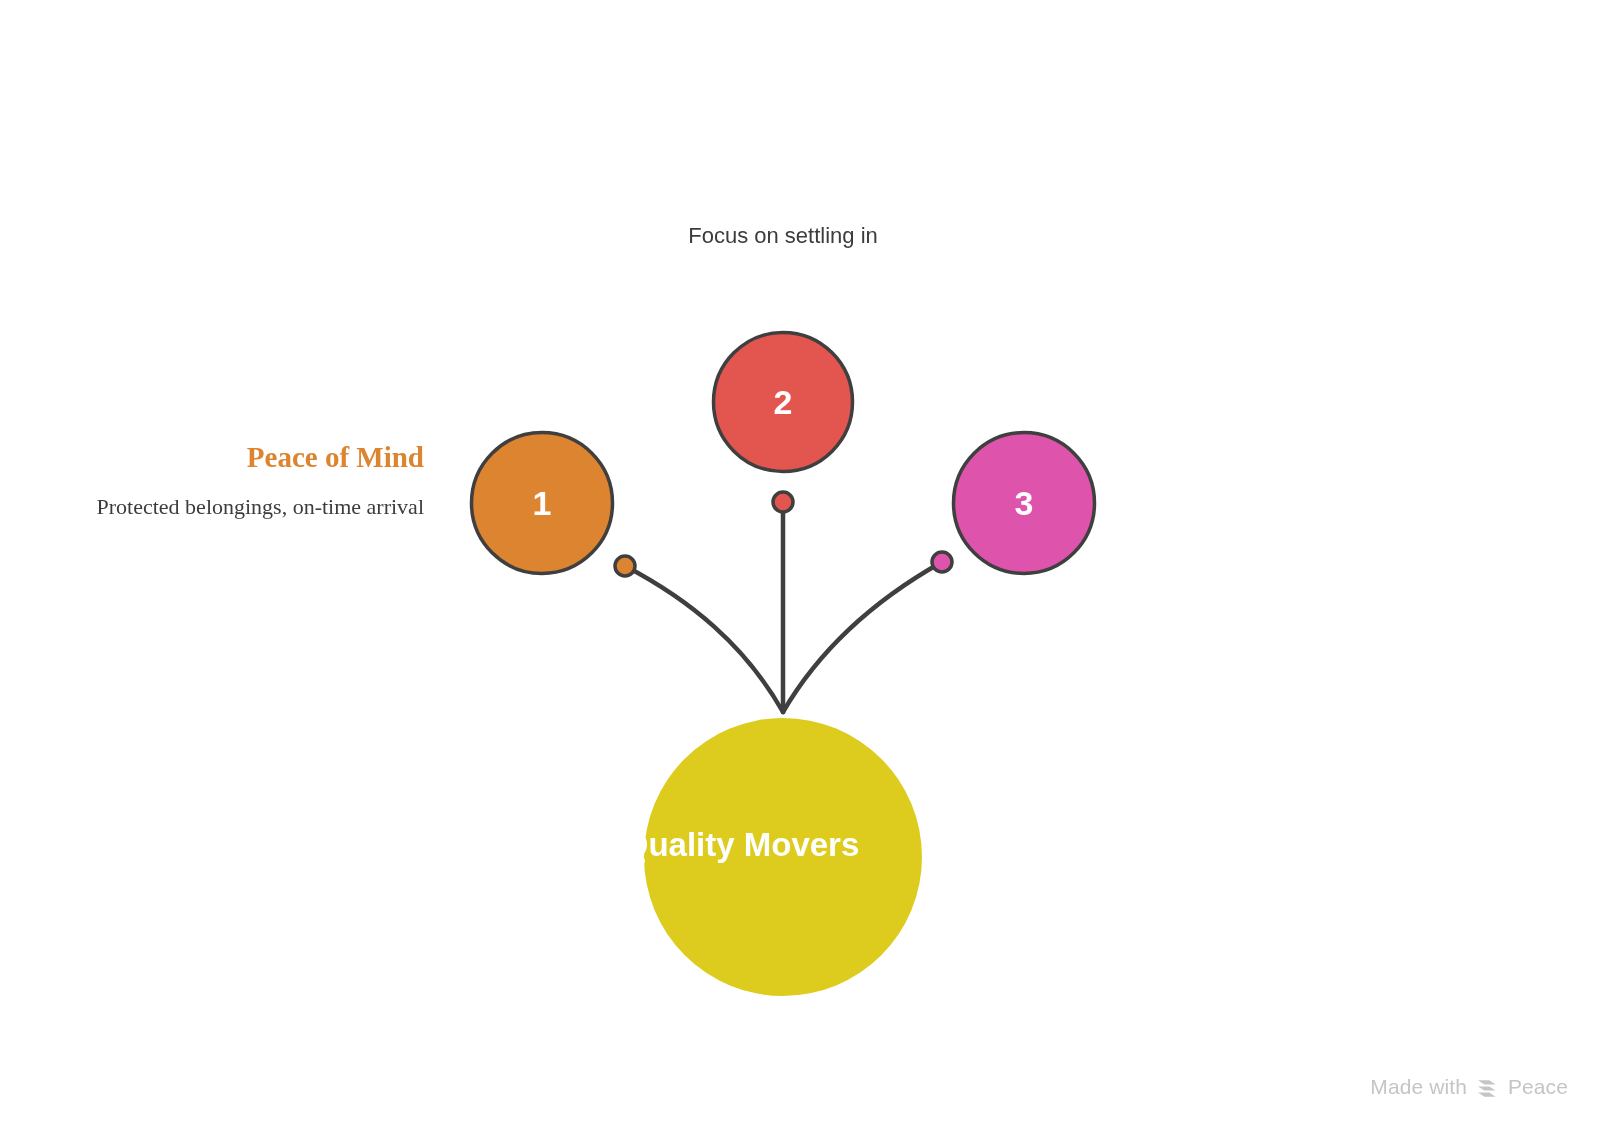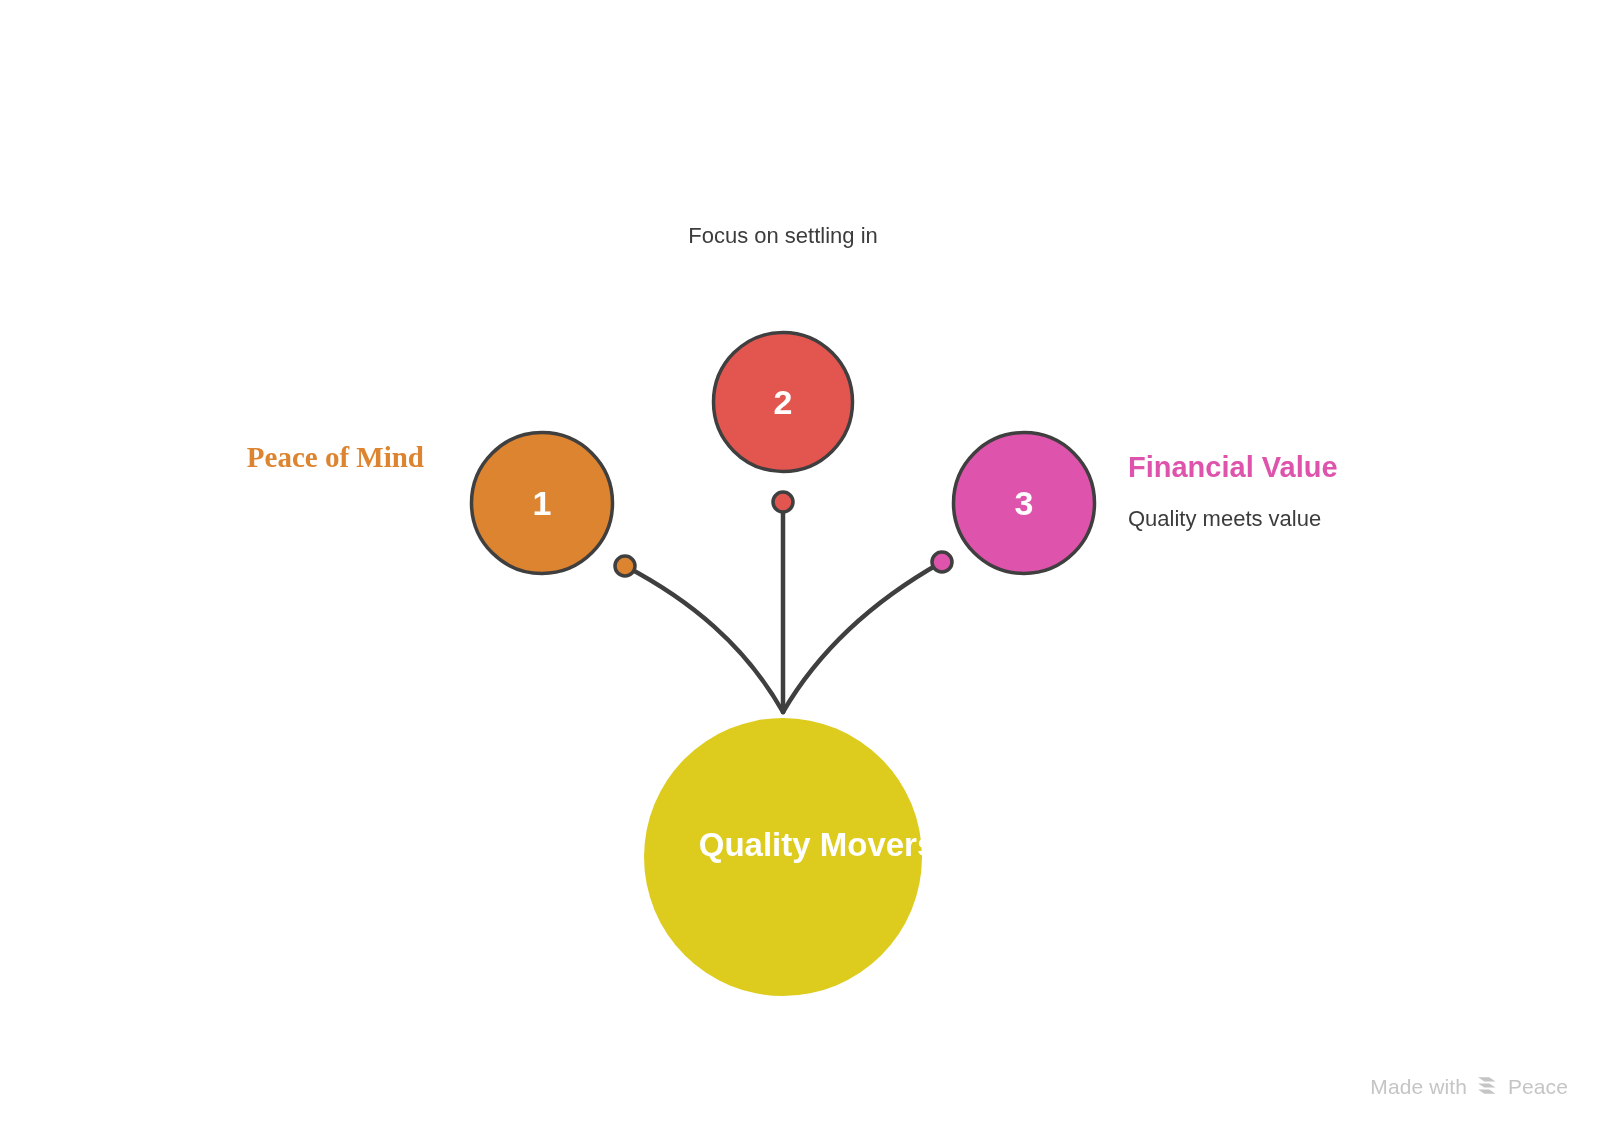--- a/index.html
+++ b/index.html
@@ -88,37 +88,37 @@
     transform: translate(-50%, -50%);
     pointer-events: none;
     user-select: none;
   }
   #node-number-1 { left: 542px; top: 503px; }
   #node-number-2 { left: 783px; top: 402px; }
   #node-number-3 { left: 1024px; top: 503px; }
 
   #center-node-label {
     position: absolute;
-    left: 817px;
+    left: 741px;
     top: 845px;
     transform: translate(-50%, -50%);
     color: #ffffff;
     font-weight: bold;
     font-size: 33px;
     white-space: nowrap;
     user-select: none;
   }
 
   
   #watermark {
     position: absolute;
     right: 32px;
     bottom: 48px;
     display: flex;
-    align-items: flex-start;
+    align-items: flex-end;
     gap: 9px;
     color: #c5c5c5;
     font-size: 21px;
     letter-spacing: 0.1px;
   }
   #watermark .wm-text { color: #c5c5c5; }
   #watermark .wm-logo { display: block; }
 </style>
 </head>
 <body>
@@ -145,30 +145,27 @@
   </svg>
 
   <div class="node-number" id="node-number-1">1</div>
   <div class="node-number" id="node-number-2">2</div>
   <div class="node-number" id="node-number-3">3</div>
 
   <div id="center-node-label">Quality Movers</div>
 
   <div class="label-group" id="label-peace-of-mind">
     <div class="label-title">Peace of Mind</div>
+    <div class="label-desc">Protected belongings, on-time arrival</div>
   </div>
 
   <div class="label-group" id="label-smooth-transition">
     <div class="label-desc">Focus on settling in</div>
   </div>
 
-  <div class="label-group" id="label-financial-value">
-    <div class="label-title">Financial Value</div>
-    <div class="label-desc">Quality meets value</div>
-  </div>
 
   <div id="watermark">
     <span class="wm-text">Made with</span>
     <svg class="wm-logo" width="23" height="21" viewBox="0 0 23 21">
       <g fill="#c5c5c5">
         <path d="M2.0 2.2 L13.2 2.2 L19.6 6.4 L8.4 6.4 Z"></path>
         <path d="M2.0 8.4 L13.2 8.4 L19.6 12.6 L8.4 12.6 Z"></path>
         <path d="M2.0 14.6 L13.2 14.6 L19.6 18.8 L8.4 18.8 Z"></path>
       </g>
     </svg>

